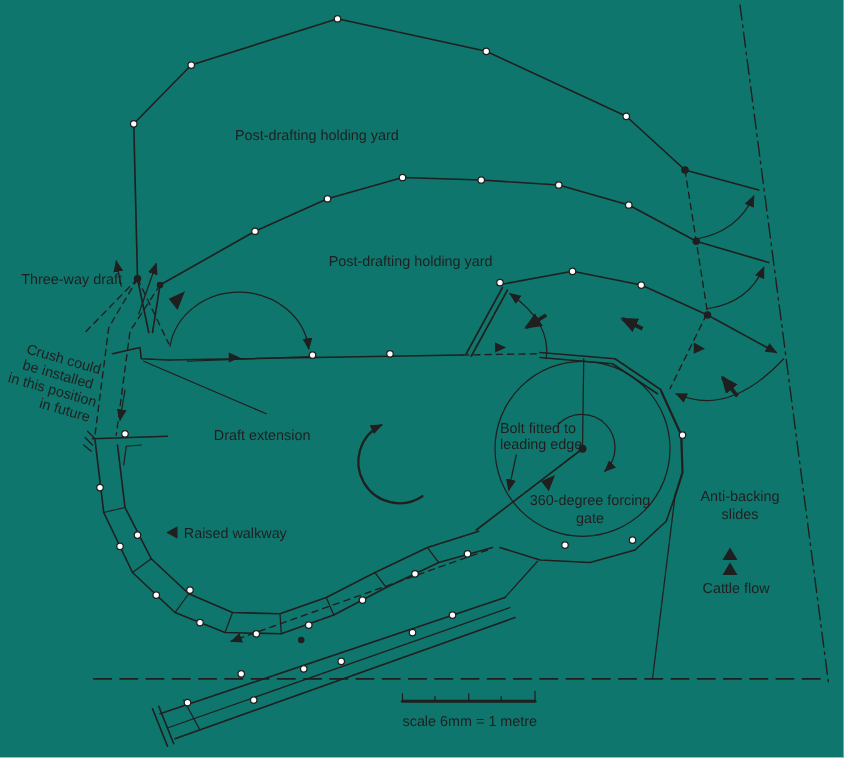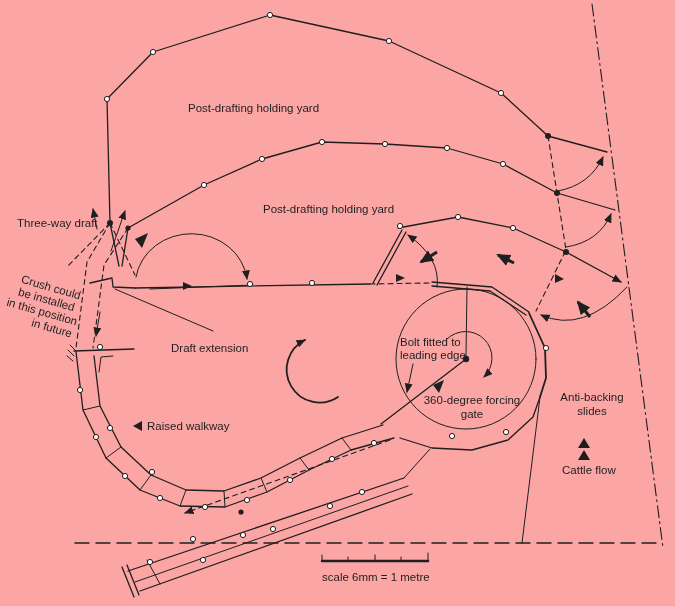--- a/index.html
+++ b/index.html
@@ -1,16 +1,16 @@
 <!DOCTYPE html>
 <html><head>
 <meta charset="utf-8">
 <style>
   html,body{margin:0;padding:0;background:#ffffff;}
-  .page{width:675px;height:606px;position:relative;background:#fca5a5;overflow:hidden;}
+  .page{width:675px;height:606px;position:relative;background:#0f766e;overflow:hidden;}
   svg{display:block;}
   svg text{font-family:"Liberation Sans","DejaVu Sans",sans-serif;font-size:11.5px;fill:#1f1f1f;}
   .ink{stroke:#1f1f1f;fill:none;stroke-width:1.3;stroke-linecap:round;stroke-linejoin:round;}
   .thin{stroke-width:1;}
   .thick{stroke-width:1.8;}
   .dash{stroke-dasharray:5 4;stroke-width:1.1;}
   .ldash{stroke-dasharray:14 7;stroke-width:1.4;}
   .dashdot{stroke-dasharray:12 4 2 4;stroke-width:1.1;}
   .post{fill:#ffffff;stroke:#1f1f1f;stroke-width:1;}
   .dot{fill:#1f1f1f;stroke:none;}

